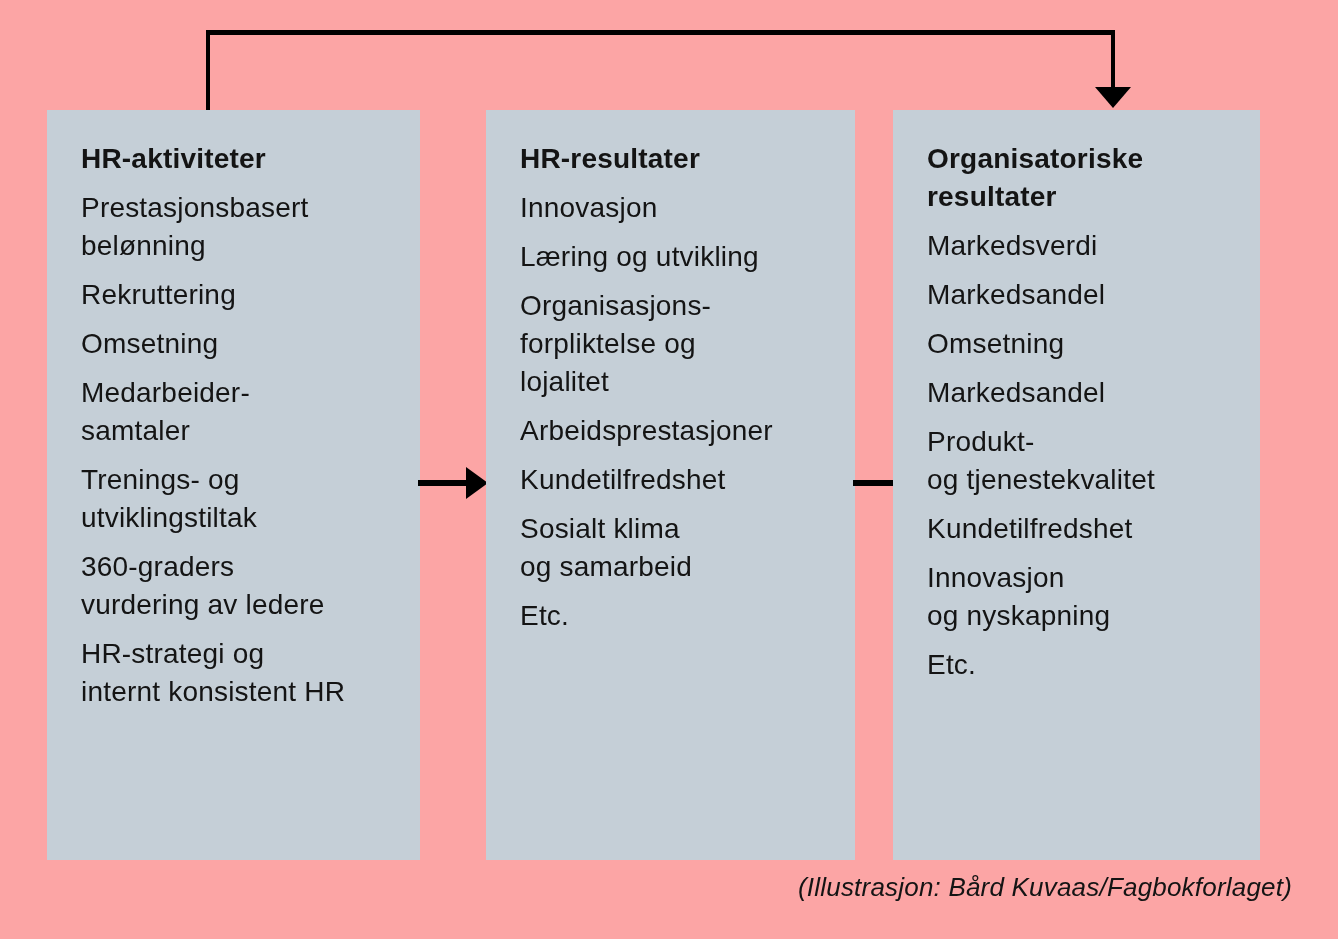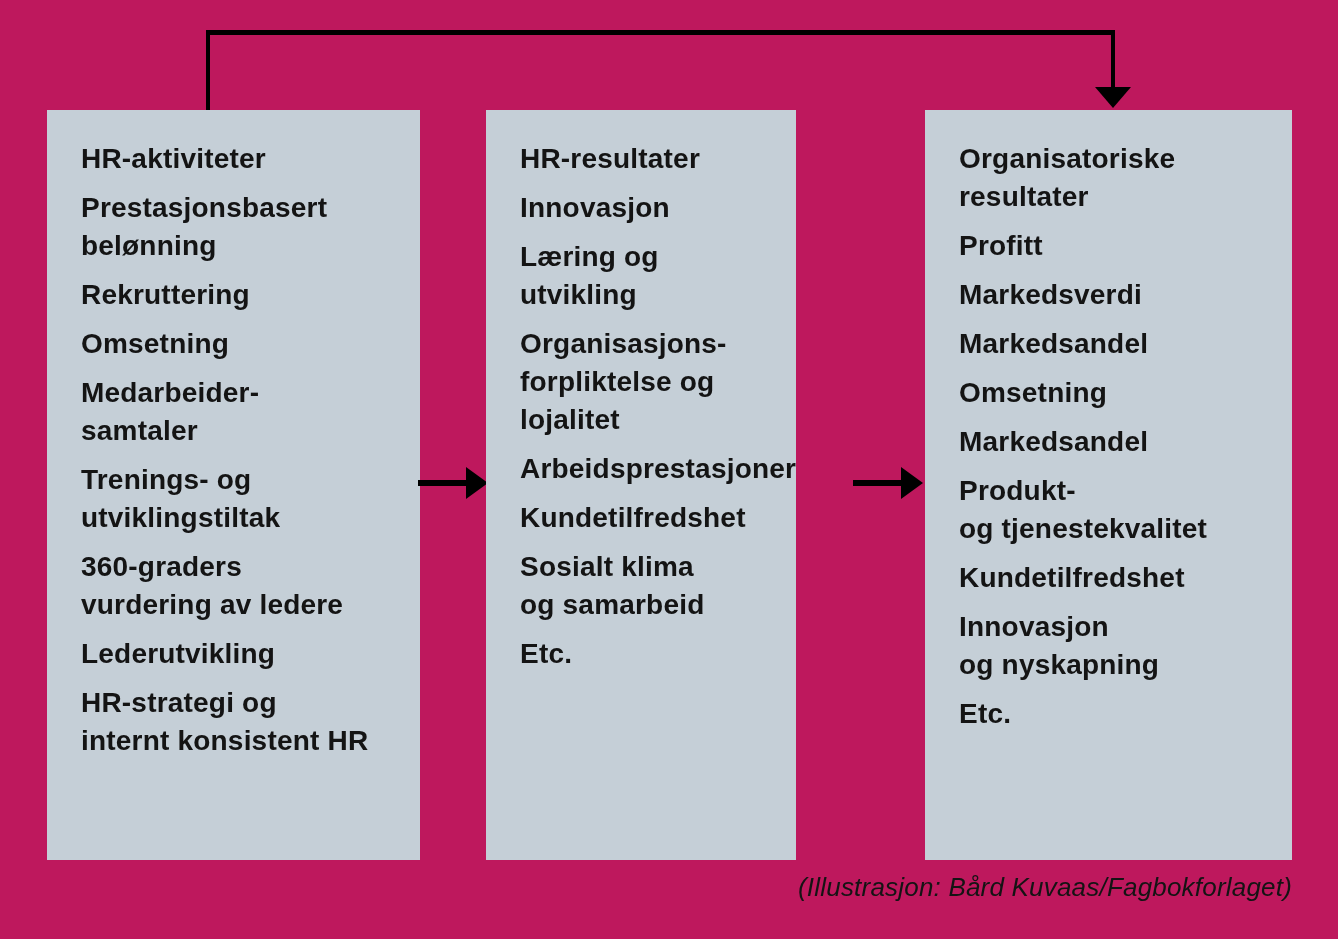--- a/index.html
+++ b/index.html
@@ -5,21 +5,21 @@
   html, body {
     margin: 0;
     padding: 0;
     background: #ffffff;
     font-family: "Liberation Sans", "DejaVu Sans", sans-serif;
   }
   .stage {
     position: relative;
     width: 1338px;
     height: 939px;
-    background: #be185d;
+    background: #fca5a5;
     overflow: hidden;
   }
   .box {
     position: absolute;
     top: 110px;
     height: 750px;
     background: #c5cfd7;
     box-sizing: border-box;
     padding: 30px 20px 0 34px;
     color: #141414;
@@ -27,21 +27,21 @@
   .box-title {
     font-size: 28px;
     font-weight: bold;
     line-height: 38px;
     margin: 0 0 11px 0;
     white-space: pre-line;
     letter-spacing: 0.2px;
   }
   .item {
     font-size: 28px;
-    font-weight: bold;
+    font-weight: normal;
     line-height: 38px;
     margin: 0 0 11px 0;
     white-space: pre-line;
     letter-spacing: 0.2px;
   }
   .seg {
     position: absolute;
     background: #000000;
   }
   .tri {
@@ -86,53 +86,51 @@
     <p class="item">Prestasjonsbasert
 belønning</p>
     <p class="item">Rekruttering</p>
     <p class="item">Omsetning</p>
     <p class="item">Medarbeider-
 samtaler</p>
     <p class="item">Trenings- og
 utviklingstiltak</p>
     <p class="item">360-graders
 vurdering av ledere</p>
-    <p class="item">Lederutvikling</p>
     <p class="item">HR-strategi og
 internt konsistent HR</p>
   </div>
 
   <div>
     <div class="seg" style="left:418px; top:480px; width:50px; height:6px;"></div>
     <div class="tri tri-right" style="left:466px; top:467px;"></div>
   </div>
 
-  <div class="box" style="left:486px; width:310px;">
+  <div class="box" style="left:486px; width:369px;">
     <h2 class="box-title">HR-resultater</h2>
     <p class="item">Innovasjon</p>
     <p class="item">Læring og utvikling</p>
     <p class="item">Organisasjons-
 forpliktelse og
 lojalitet</p>
     <p class="item">Arbeidsprestasjoner</p>
     <p class="item">Kundetilfredshet</p>
     <p class="item">Sosialt klima
 og samarbeid</p>
     <p class="item">Etc.</p>
   </div>
 
   <div>
     <div class="seg" style="left:853px; top:480px; width:50px; height:6px;"></div>
     <div class="tri tri-right" style="left:901px; top:467px;"></div>
   </div>
 
-  <div class="box" style="left:925px; width:367px;">
+  <div class="box" style="left:893px; width:367px;">
     <h2 class="box-title">Organisatoriske
 resultater</h2>
-    <p class="item">Profitt</p>
     <p class="item">Markedsverdi</p>
     <p class="item">Markedsandel</p>
     <p class="item">Omsetning</p>
     <p class="item">Markedsandel</p>
     <p class="item">Produkt-
 og tjenestekvalitet</p>
     <p class="item">Kundetilfredshet</p>
     <p class="item">Innovasjon
 og nyskapning</p>
     <p class="item">Etc.</p>

